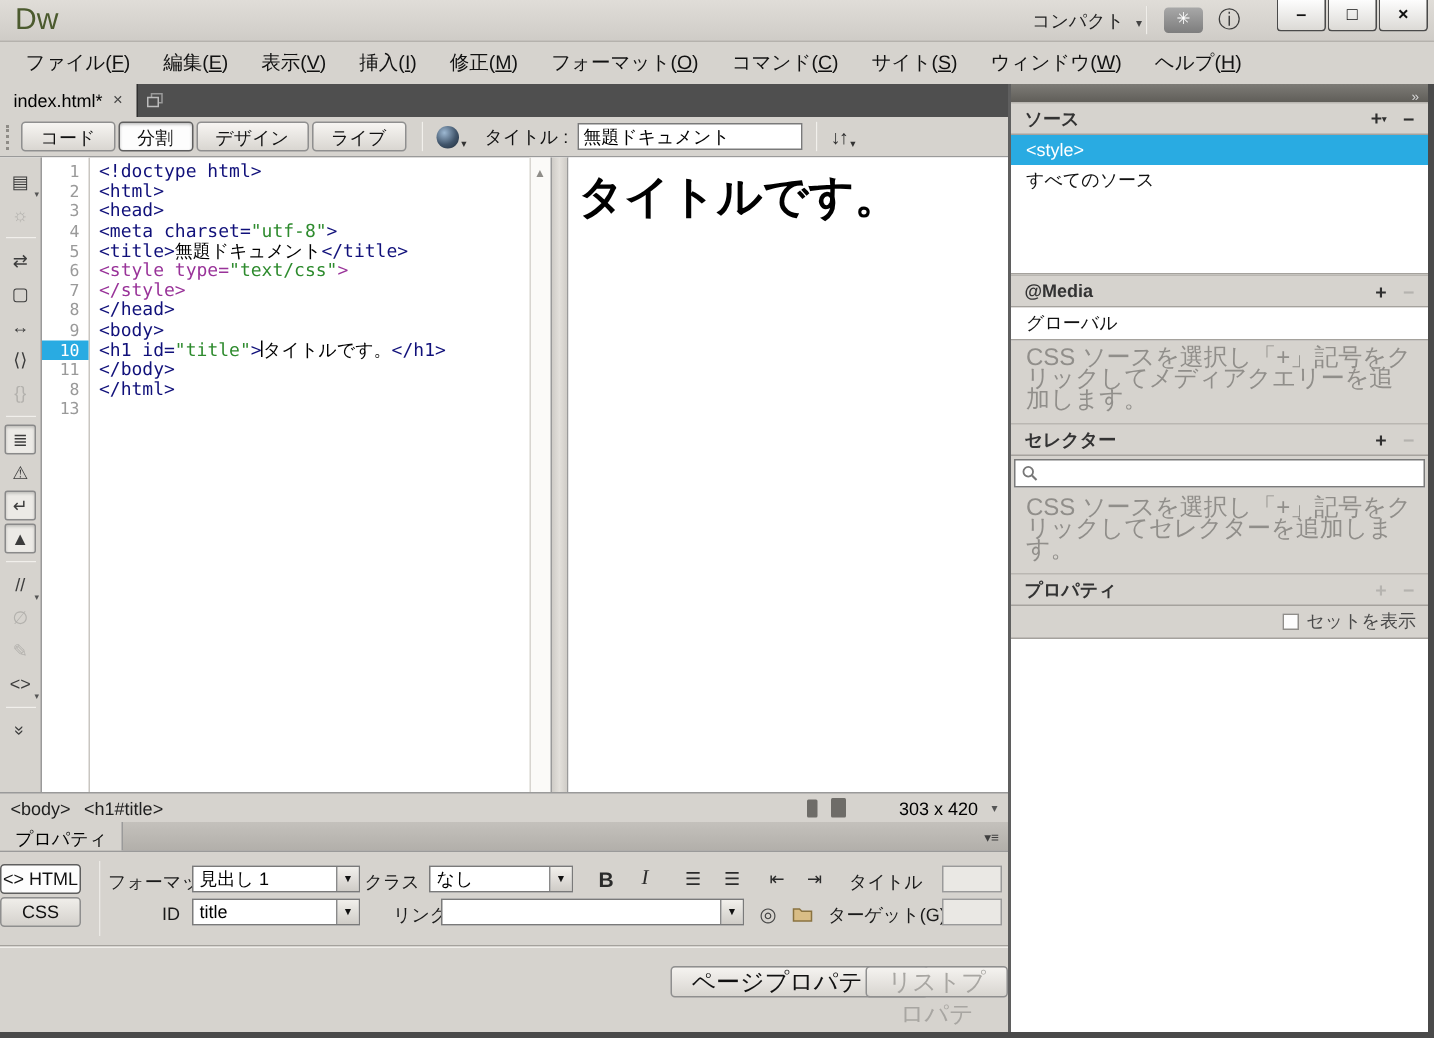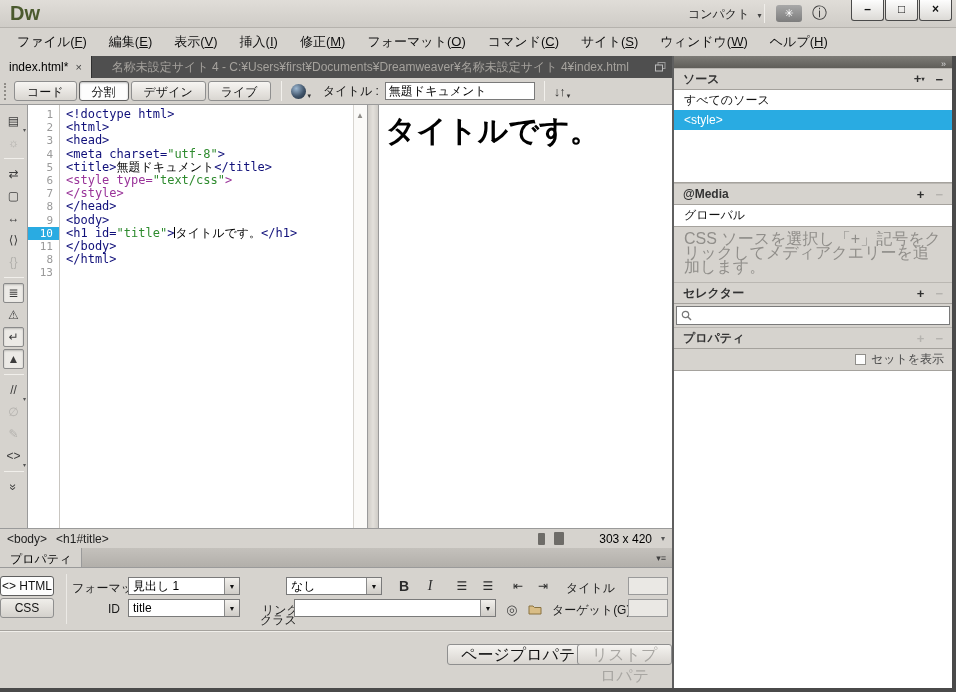--- a/index.html
+++ b/index.html
@@ -5,21 +5,21 @@
   * { box-sizing: border-box; }
   html,body { margin:0; padding:0; }
   body {
     width:956px; height:692px; position:relative; overflow:hidden;
     font-family:"Liberation Sans", sans-serif; font-size:12px; color:#000;
     background:#d6d3ce;
   }
   
   .titlebar { position:absolute; left:0; top:0; width:956px; height:28px;
     background:linear-gradient(#e0ddd8,#cfccc7); border-bottom:1px solid #b5b2ad; }
-  .dw-logo { position:absolute; left:10px; top:2px; font-weight:bold; font-size:20px; color:#4b5a2e; }
+  .dw-logo { position:absolute; left:10px; top:2px; font-weight:normal; font-size:20px; color:#4b5a2e; }
   .workspace { position:absolute; left:688px; top:6px; color:#222; cursor:default; }
   .workspace .dd { font-size:8px; color:#444; margin-left:8px; }
   .tb-sep { position:absolute; left:764px; top:4px; width:1px; height:19px; background:#a8a5a0; border-right:1px solid #f0eeea; }
   .sync-btn { position:absolute; left:776px; top:5px; width:26px; height:17px; border-radius:3px;
     background:linear-gradient(#a8a8a8,#7d7d7d); color:#fff; text-align:center; line-height:17px; font-size:11px; }
   .info-icon { position:absolute; left:812px; top:4px; font-size:15px; color:#3a3a3a; }
   .win-btns { position:absolute; right:4px; top:0; display:flex; gap:1px; }
   .win-btn { width:33px; height:21px; background:linear-gradient(#fdfdfd,#dcdad6); border:1px solid #4a4a4a;
     border-top:none; border-radius:0 0 3px 3px; text-align:center; line-height:19px; font-weight:bold; font-size:12px; color:#111; }
   
@@ -162,21 +162,20 @@
     <span class="menu-item"><span>サイト(</span><span class="mn">S</span><span>)</span></span>
     <span class="menu-item"><span>ウィンドウ(</span><span class="mn">W</span><span>)</span></span>
     <span class="menu-item"><span>ヘルプ(</span><span class="mn">H</span><span>)</span></span>
   </div>
 
 <div class="doc-tabbar">
   <div class="doc-tab">
     <span>index.html*</span>
     <span class="x">×</span>
   </div>
-  <div class="doc-path">名称未設定サイト 4 - C:¥Users¥first¥Documents¥Dreamweaver¥名称未設定サイト 4¥index.html</div>
   <div class="restore-ic">
     <svg width="11" height="10" viewBox="0 0 11 10">
         <rect x="3" y="0.5" width="7" height="6" fill="none" stroke="#9a9a9a"></rect>
         <rect x="0.5" y="3" width="7" height="6" fill="#4f4f4f" stroke="#bdbdbd"></rect>
       </svg>
   </div>
 </div>
 
 <div class="doc-toolbar">
   <span class="grip"></span>
@@ -298,21 +297,21 @@
   <div class="prop-body">
     <div class="mode-btn sel" style="top:8px;">&lt;&gt; HTML</div>
     <div class="mode-btn" style="top:30px;">CSS</div>
     <span class="col-sep"></span>
 
     <span class="plabel" style="left:72px; top:12px;">フォーマット</span>
     <span class="select" style="left:128px; top:9px; width:112px;">
       <span class="val">見出し 1</span>
       <span class="sel-btn">▼</span>
     </span>
-    <span class="plabel" style="left:260px; top:12px;margin-top:32px;">クラス</span>
+    <span class="plabel" style="left:243px; top:12px;">クラス</span>
     <span class="select" style="left:286px; top:9px; width:96px;">
       <span class="val">なし</span>
       <span class="sel-btn">▼</span>
     </span>
     <span class="flat-btn" style="left:392px; top:8px; font-weight:bold; font-size:14px;">B</span>
     <span class="flat-btn" style="left:418px; top:8px; font-style:italic; font-family:'Liberation Serif',serif; font-size:14px;">I</span>
     <span class="flat-btn" style="left:450px; top:8px;">☰</span>
     <span class="flat-btn" style="left:476px; top:8px;">☰</span>
     <span class="flat-btn" style="left:506px; top:8px;">⇤</span>
     <span class="flat-btn" style="left:531px; top:8px;">⇥</span>
@@ -350,22 +349,22 @@
   </div>
 
   <div class="rp-hdr">
     <span>ソース</span>
     <span class="hdr-actions">
       <span class="plus dark">+<i class="tiny">▾</i></span>
       <span class="minus dark">−</span>
     </span>
   </div>
   <div class="rp-list src-list">
+      <div class="rp-item selected">&lt;style&gt;</div>
       <div class="rp-item">すべてのソース</div>
-      <div class="rp-item selected">&lt;style&gt;</div>
     </div>
 
   <div class="rp-hdr">
     <span>@Media</span>
     <span class="hdr-actions">
       <span class="plus dark">+</span>
       <span class="minus lite">−</span>
     </span>
   </div>
   <div class="rp-list media-item">
@@ -381,20 +380,21 @@
     </span>
   </div>
   <div class="search-row">
     <div class="search-box">
       <svg width="11" height="11" viewBox="0 0 11 11">
           <circle cx="4.5" cy="4.5" r="3.2" fill="none" stroke="#777" stroke-width="1.2"></circle>
           <line x1="7" y1="7" x2="10" y2="10" stroke="#777" stroke-width="1.4"></line>
         </svg>
     </div>
   </div>
+  <div class="rp-hint">CSS ソースを選択し「+」記号をクリックしてセレクターを追加します。</div>
 
   <div class="rp-hdr">
     <span>プロパティ</span>
     <span class="hdr-actions">
       <span class="plus lite">+</span>
       <span class="minus lite">−</span>
     </span>
   </div>
   <div class="showset">
     <span class="checkbox"></span>

